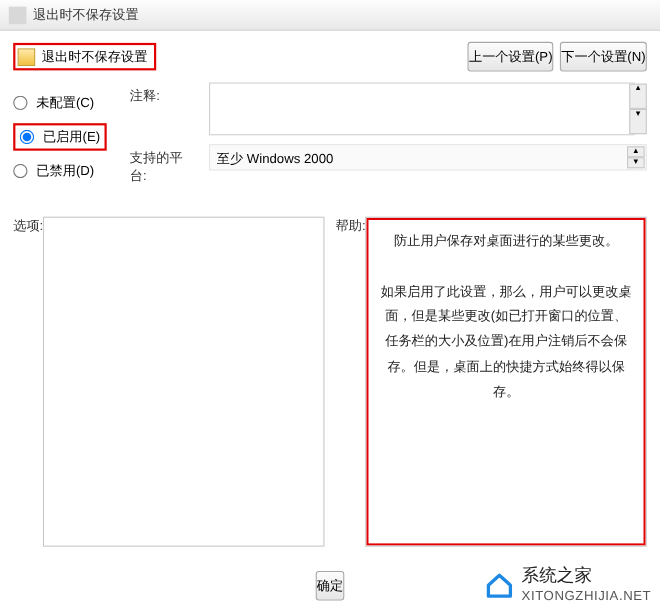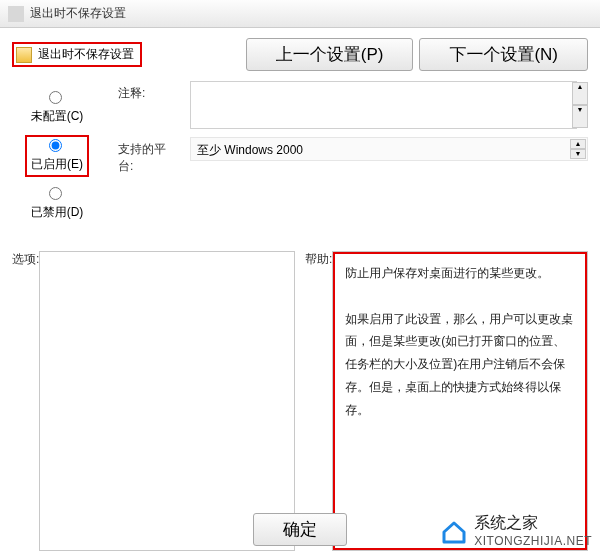--- a/index.html
+++ b/index.html
@@ -47,35 +47,34 @@
 .setting-label-wrap .mini-icon {
   width: 16px; height: 16px;
   background: linear-gradient(#ffe9a8,#f0c040);
   border: 1px solid #c8a030;
 }
 .nav-buttons { display: flex; gap: 6px; }
 .btn {
   background: linear-gradient(#fcfcfc,#e6e6e6);
   border: 1px solid #a8a8a8;
   border-radius: 3px;
-  padding: 4px 29px;
-  font-size: 17px;
+  padding: 4px 0;
+  font-size: 12px;
   cursor: pointer;
 }
 .config-row {
   display: flex;
   gap: 16px;
   margin-top: 6px;
 }
 .radios { width: 90px; }
 .radio-item {
   margin: 10px 0;
   display: flex; align-items: center; gap: 4px;
   cursor: pointer;
-  flex-direction: column;
 }
 .radio-item input { margin-right: 4px; }
 .radio-highlight {
   border: 2px solid #e20000;
   padding: 2px 4px;
   display: inline-flex;
 }
 .right-col { flex: 1; }
 .field-row {
   display: flex; gap: 12px; margin-bottom: 8px; align-items: flex-start;
@@ -111,20 +110,21 @@
   border: 1px solid #c8c8c8;
   background: #fff;
   overflow: auto;
 }
 .help-box {
   border: 2px solid #e20000;
   padding: 8px 10px;
   line-height: 1.9;
   color: #222;
   height: 100%;
+  text-align: center;
 }
 .bottom-bar {
   position: absolute;
   bottom: 6px; right: 12px; left: 12px;
   display: flex; justify-content: center; gap: 6px;
   padding-top: 6px;
 }
 .watermark {
   position: absolute;
   right: 8px; bottom: 4px;

